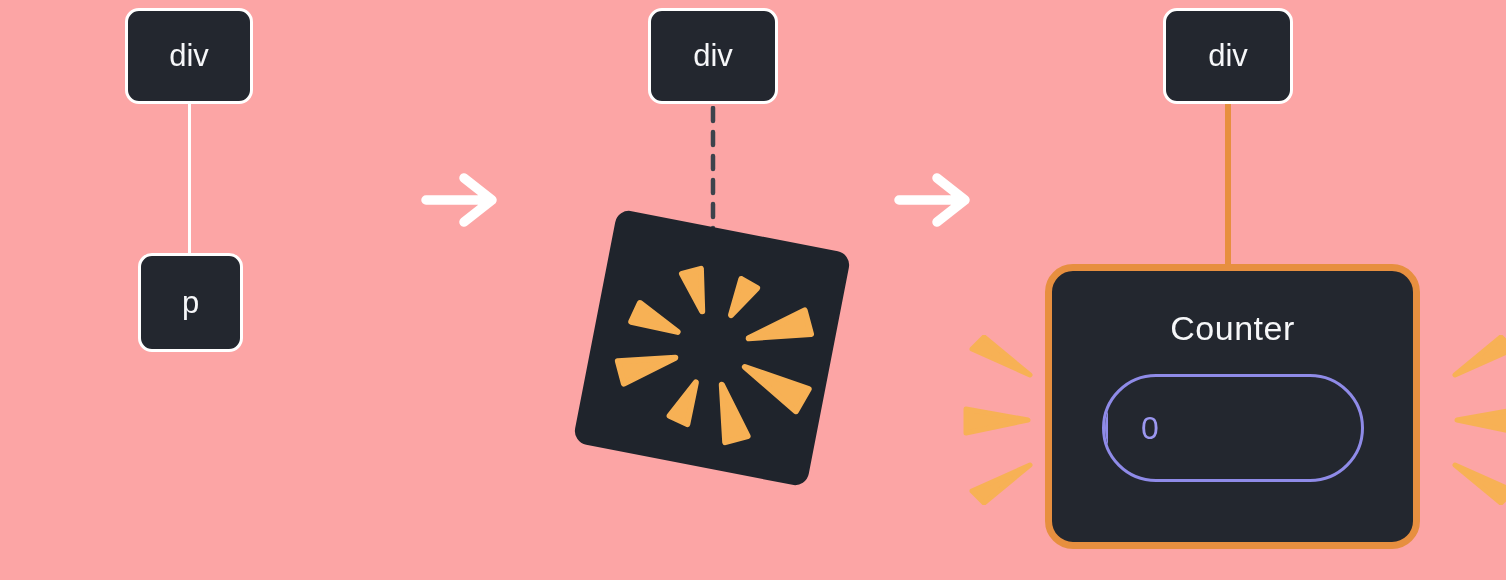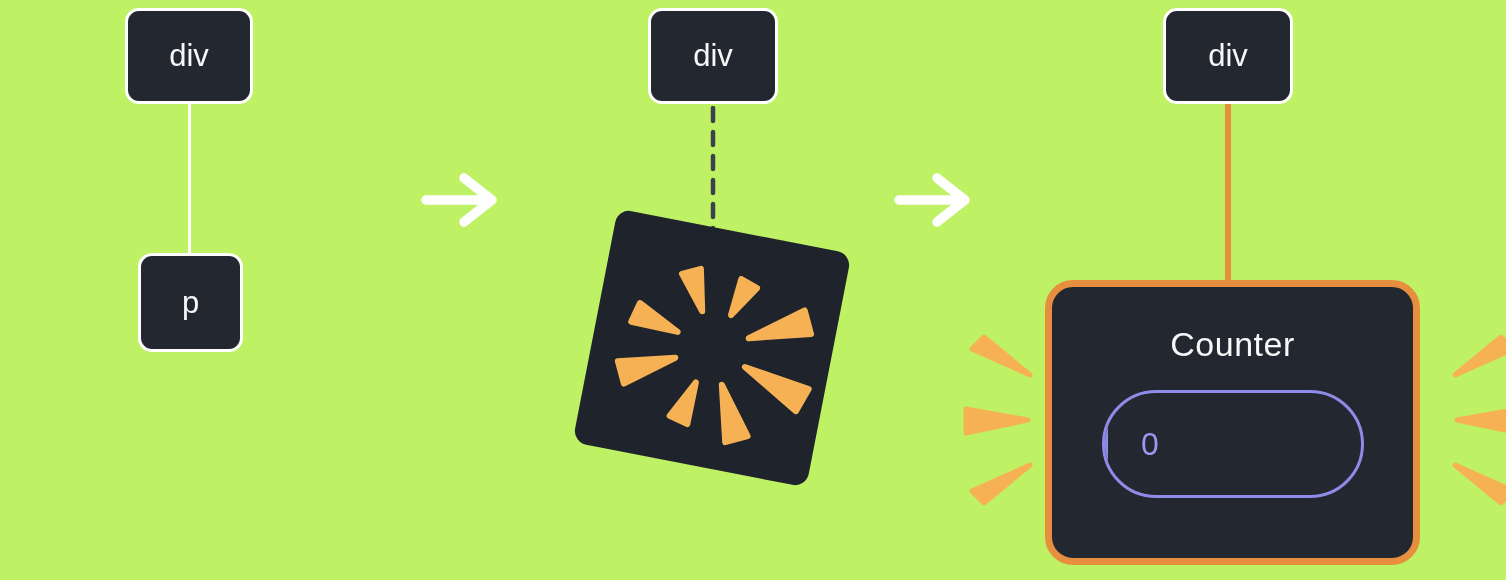--- a/index.html
+++ b/index.html
@@ -4,21 +4,21 @@
 <style>
   html, body {
     margin: 0;
     padding: 0;
     background: #000000;
   }
   .canvas {
     position: relative;
     width: 1506px;
     height: 580px;
-    background: #bef264;
+    background: #fca5a5;
     overflow: hidden;
     font-family: "Liberation Sans", sans-serif;
   }
   .abs { position: absolute; }
 
   
   .node {
     position: absolute;
     background: #23272F;
     border: 3px solid #FFFFFF;
@@ -53,21 +53,21 @@
     height: 238px;
     background: #1F242C;
     border-radius: 14px;
     transform: rotate(11deg);
   }
 
   
   .counter-card {
     position: absolute;
     left: 1045px;
-    top: 280px;
+    top: 264px;
     width: 375px;
     height: 285px;
     box-sizing: border-box;
     background: #23272F;
     border: 7px solid #E78F3F;
     border-radius: 28px;
     display: flex;
     flex-direction: column;
     align-items: center;
     padding-top: 38px;

